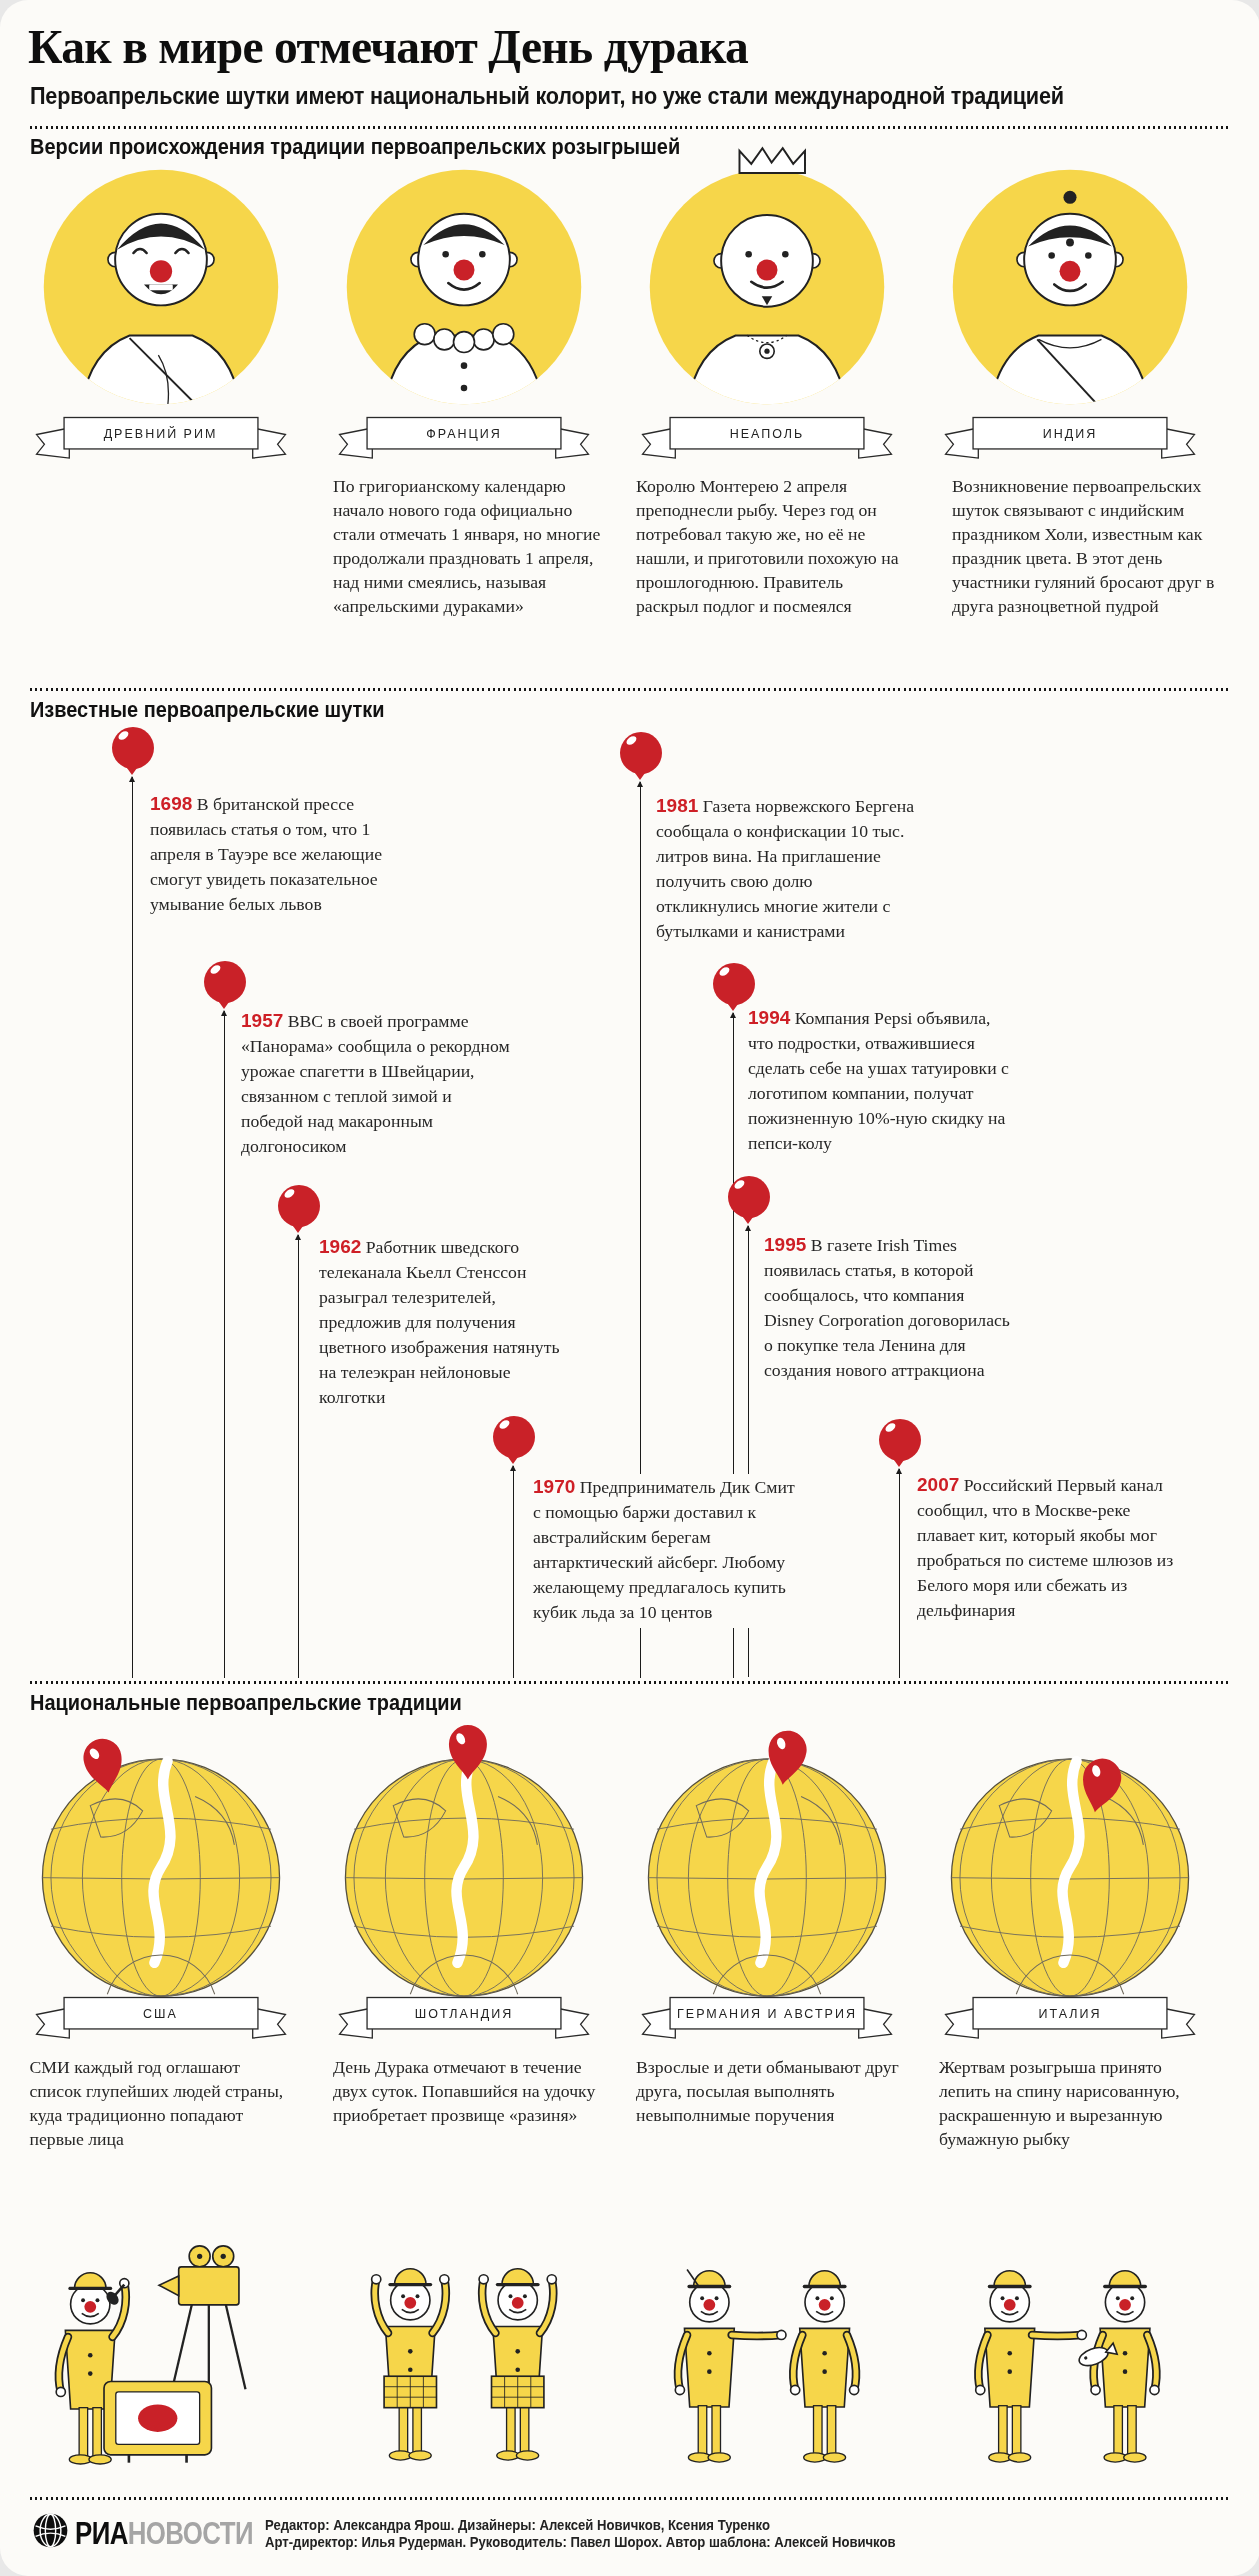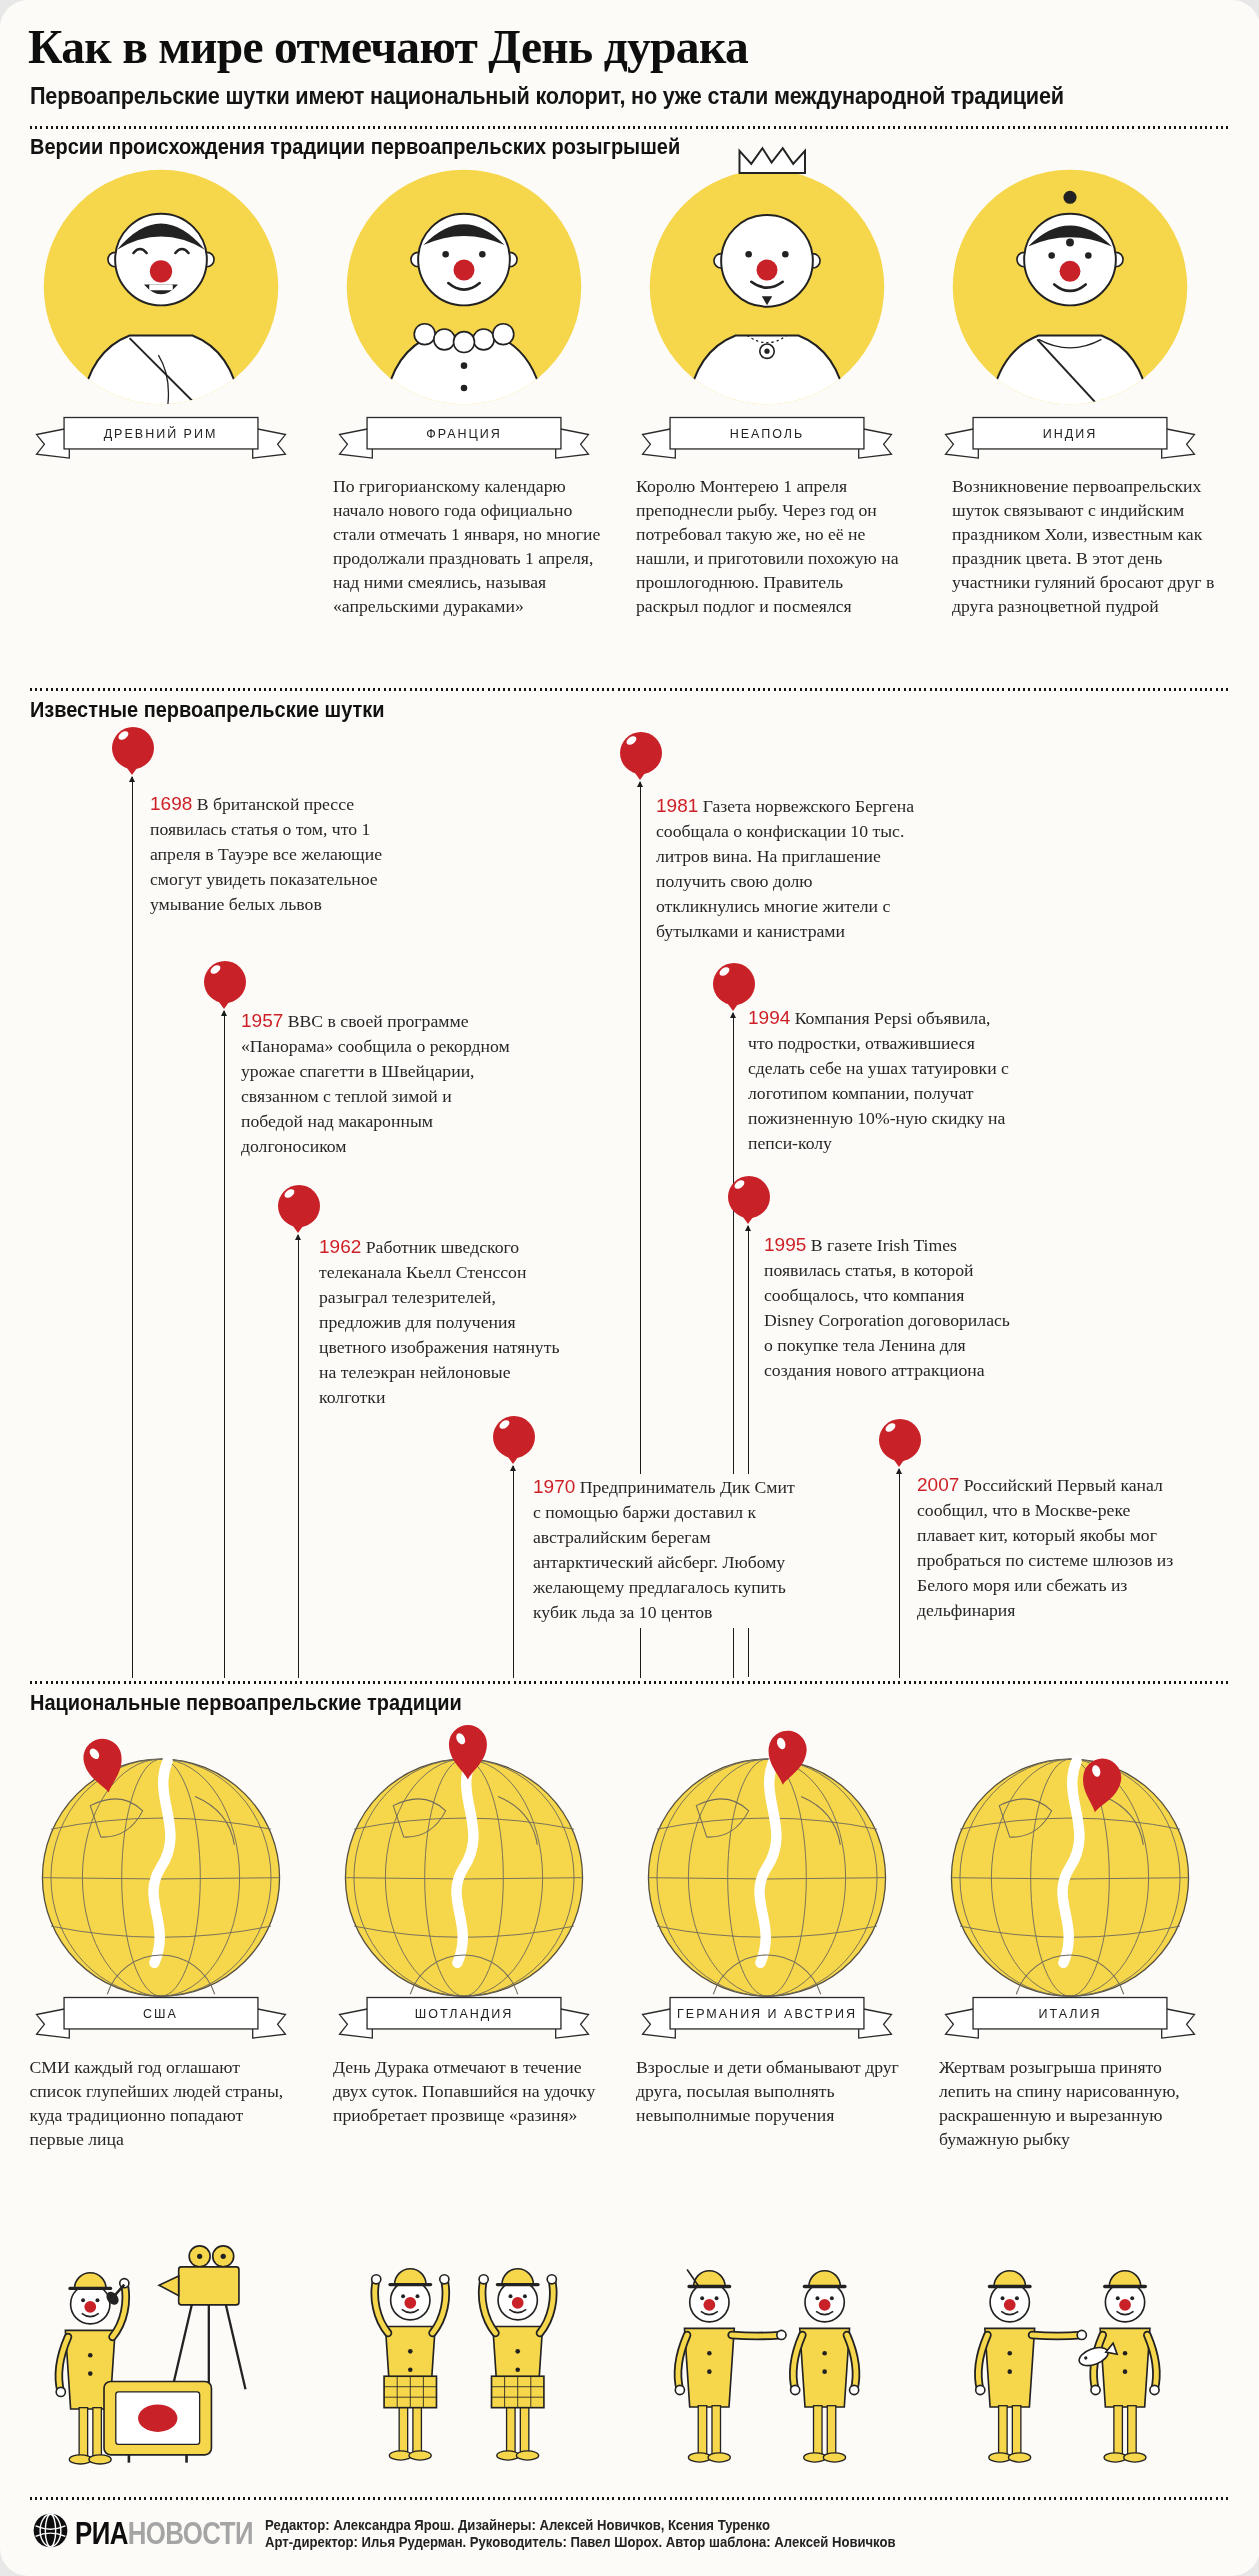--- a/index.html
+++ b/index.html
@@ -15,21 +15,21 @@
   .sec-h{position:absolute;left:29.5px;font-weight:700;font-size:21.7px;color:#111;
          white-space:nowrap;transform:scaleX(.92);transform-origin:left top;}
   .portrait,.globe,.scene{position:absolute;}
   .ribbon{position:absolute;width:262px;height:49px;}
   .ribbon .lbl{position:absolute;left:34px;top:6.6px;width:194px;height:30px;line-height:30px;
          text-align:center;font-size:12.5px;letter-spacing:2px;color:#222;white-space:nowrap;}
   .serif-block{position:absolute;font-family:"Liberation Serif",serif;font-size:17.7px;
          line-height:24px;color:#262626;}
   .joke{position:absolute;font-family:"Liberation Serif",serif;font-size:17.7px;line-height:25px;
          color:#262626;background:#fcfbf8;z-index:3;padding-bottom:2.6px;}
-  .joke .yr{color:#ce1f26;font-family:"Liberation Sans",sans-serif;font-weight:400;font-size:19px;}
+  .joke .yr{color:#ce1f26;font-family:"Liberation Sans",sans-serif;font-weight:700;font-size:19px;}
   .tl-line{position:absolute;width:1.3px;background:#1b1b1b;z-index:1;}
   .tl-line:before{content:"";position:absolute;left:-3.3px;top:-1.3px;width:0;height:0;
          border-left:3.9px solid transparent;border-right:3.9px solid transparent;
          border-bottom:6.6px solid #1b1b1b;}
   .balloon{position:absolute;width:42px;height:42px;border-radius:50%;background:#c92128;z-index:4;}
   .balloon:before{content:"";position:absolute;left:5.9px;top:4.6px;width:11px;height:7.2px;
          border-radius:50%;background:#fff;transform:rotate(-35deg);}
   .balloon:after{content:"";position:absolute;left:15px;bottom:-5.9px;width:0;height:0;
          border-left:5.9px solid transparent;border-right:5.9px solid transparent;
          border-top:7.9px solid #c92128;}
@@ -217,21 +217,21 @@
     <div class="lbl">НЕАПОЛЬ</div>
   </div>
   <div class="ribbon" style="left:939px;top:412px">
     <svg width="262" height="49" viewBox="0 0 400 74">
         <use href="#ribbon-shape"></use>
       </svg>
     <div class="lbl">ИНДИЯ</div>
   </div>
 
   <div class="serif-block" style="left:333px;top:474px;width:269px">По григорианскому календарю начало нового года официально стали отмечать 1 января, но многие продолжали праздновать 1 апреля, над ними смеялись, называя «апрельскими дураками»</div>
-  <div class="serif-block" style="left:636px;top:474px;width:269px">Королю Монтерею 1 апреля преподнесли рыбу. Через год он потребовал такую же, но её не нашли, и приготовили похожую на прошлогоднюю. Правитель раскрыл подлог и посмеялся</div>
+  <div class="serif-block" style="left:636px;top:474px;width:269px">Королю Монтерею 2 апреля преподнесли рыбу. Через год он потребовал такую же, но её не нашли, и приготовили похожую на прошлогоднюю. Правитель раскрыл подлог и посмеялся</div>
   <div class="serif-block" style="left:952px;top:474px;width:269px">Возникновение первоапрельских шуток связывают с индийским праздником Холи, известным как праздник цвета. В этот день участники гуляний бросают друг в друга разноцветной пудрой</div>
 
   <div class="rule" style="top:688px"></div>
   <div class="sec-h" style="top:697px">Известные первоапрельские шутки</div>
 
   <div class="tl-line" style="left:132px;top:777px;height:901px"></div>
   <div class="tl-line" style="left:224px;top:1011px;height:667px"></div>
   <div class="tl-line" style="left:298px;top:1235px;height:443px"></div>
   <div class="tl-line" style="left:513px;top:1466px;height:212px"></div>
   <div class="tl-line" style="left:640px;top:782px;height:896px"></div>

